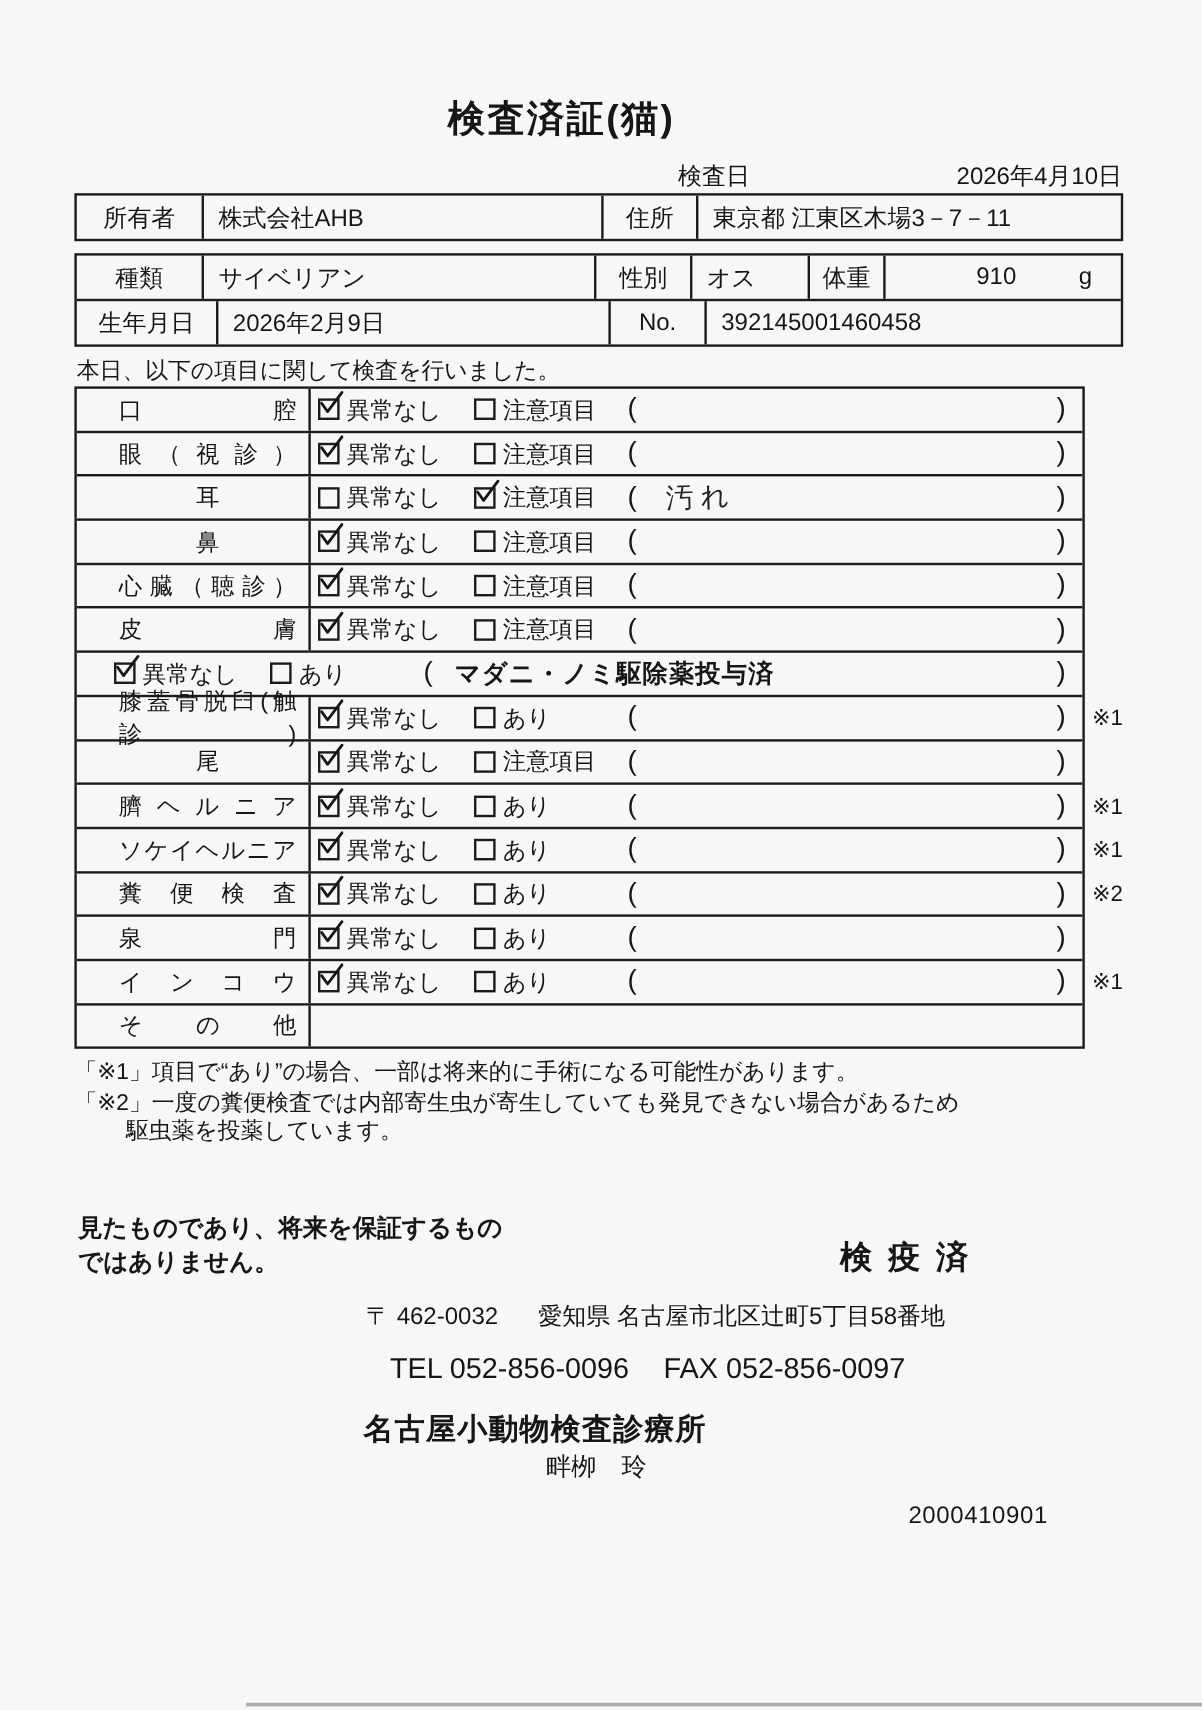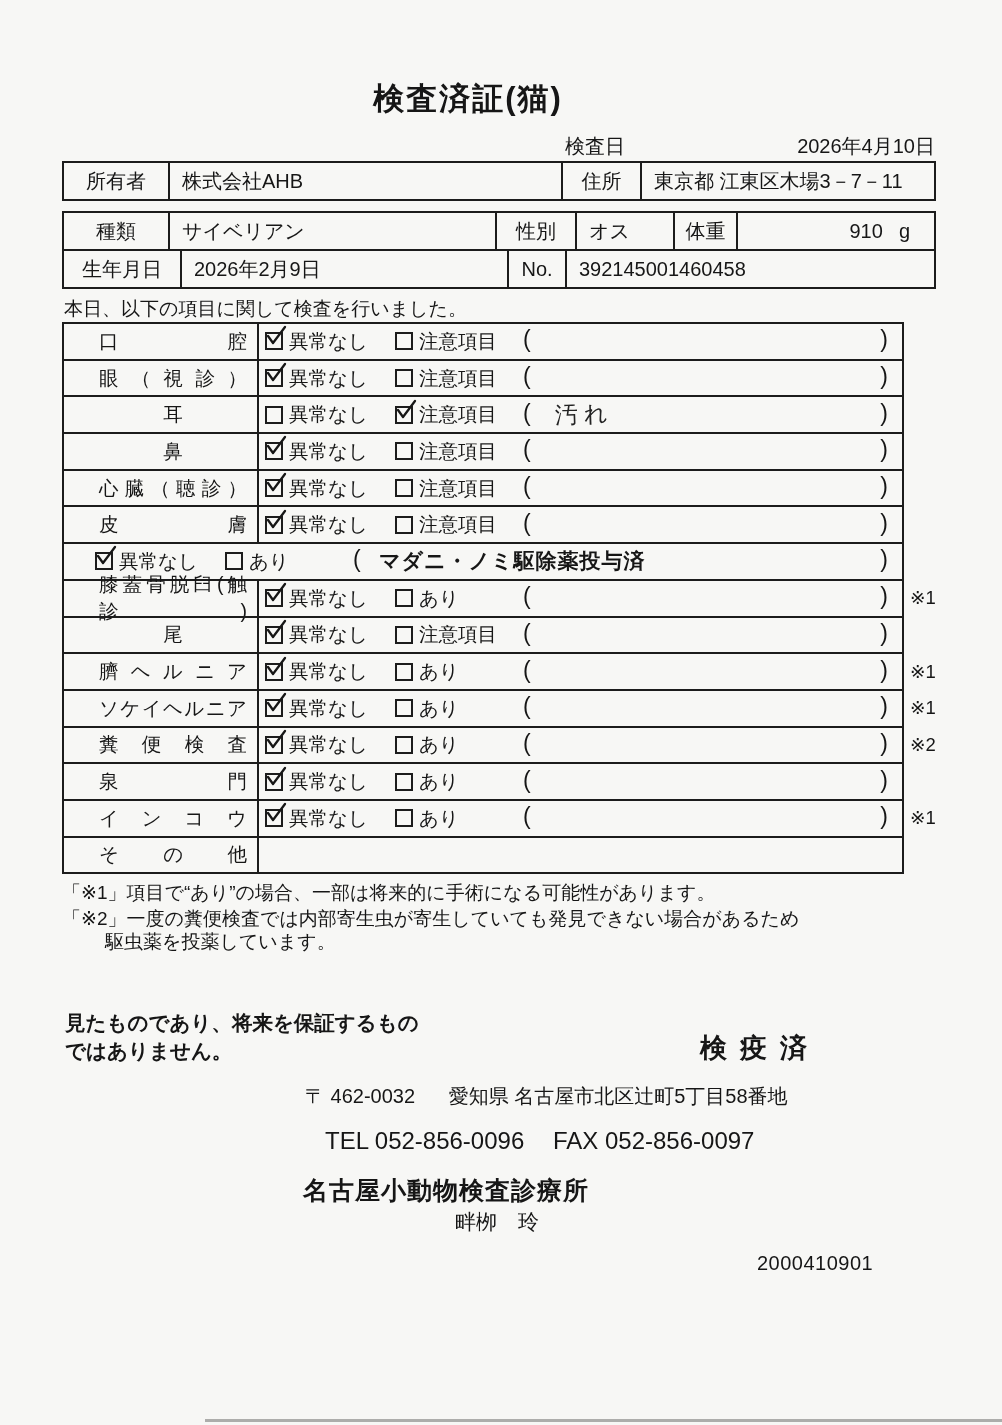--- a/index.html
+++ b/index.html
@@ -88,42 +88,42 @@
 <div class="page">
 
   <div class="doc-title">検査済証(猫)</div>
 
   <div class="insp-date-label">検査日</div>
   <div class="insp-date-value">2026年4月10日</div>
 
   <div class="tbl owner-tbl">
     <div class="trow">
       <div class="cell lab" style="width:104px;">所有者</div>
-      <div class="cell val" style="width:393px;">株式会社AHB</div>
+      <div class="cell val" style="width:333px;">株式会社AHB</div>
       <div class="cell lab" style="width:79px;">住所</div>
       <div class="cell val" style="flex:1;">東京都 江東区木場3－7－11</div>
     </div>
   </div>
 
   <div class="tbl pet-tbl">
     <div class="trow">
       <div class="cell lab" style="width:104px;">種類</div>
       <div class="cell val" style="width:327px;">サイベリアン</div>
       <div class="cell lab" style="width:80px;">性別</div>
       <div class="cell val" style="width:98px;">オス</div>
       <div class="cell lab" style="width:63px;">体重</div>
-      <div class="cell num" style="flex:1;">
+      <div class="cell num" style="flex:1;gap:36px;">
         <span>910</span>
         <span class="unit">g</span>
       </div>
     </div>
     <div class="trow">
       <div class="cell lab" style="width:116px;">生年月日</div>
       <div class="cell val" style="width:327px;">2026年2月9日</div>
-      <div class="cell lab" style="width:58px;">No.</div>
+      <div class="cell lab" style="width:80px;">No.</div>
       <div class="cell val" style="flex:1;">392145001460458</div>
     </div>
   </div>
 
   <div class="intro">本日、以下の項目に関して検査を行いました。</div>
 
   <div class="checklist">
       <div class="cl-row">
         <div class="cl-label">
           <span class="jtext">口腔</span>

